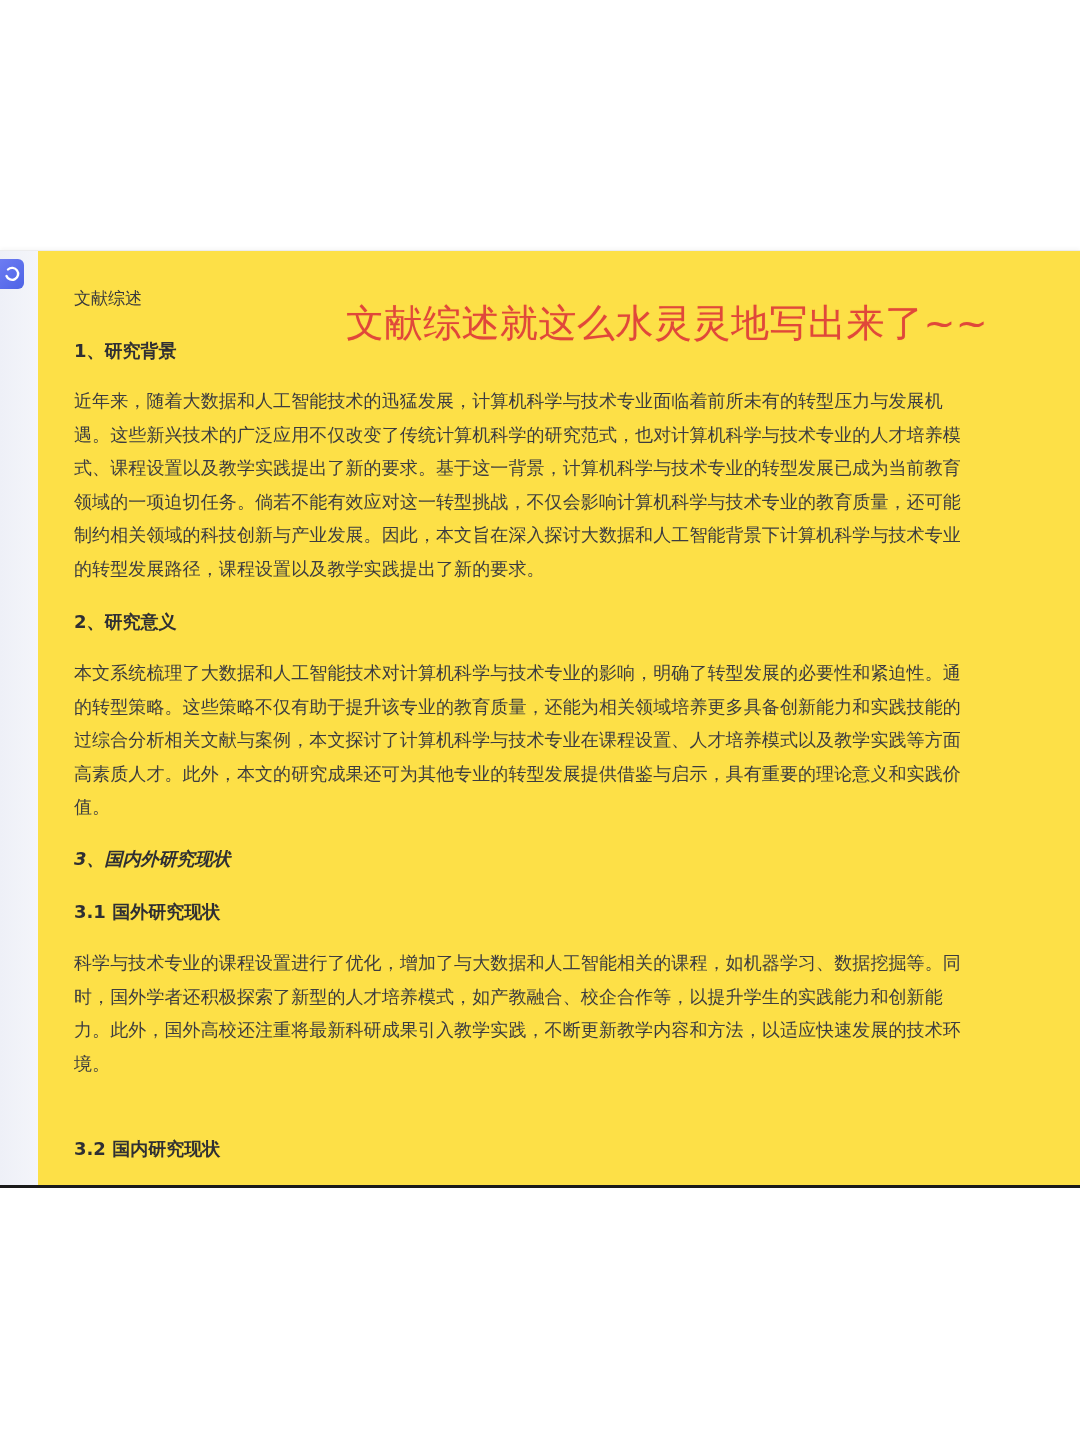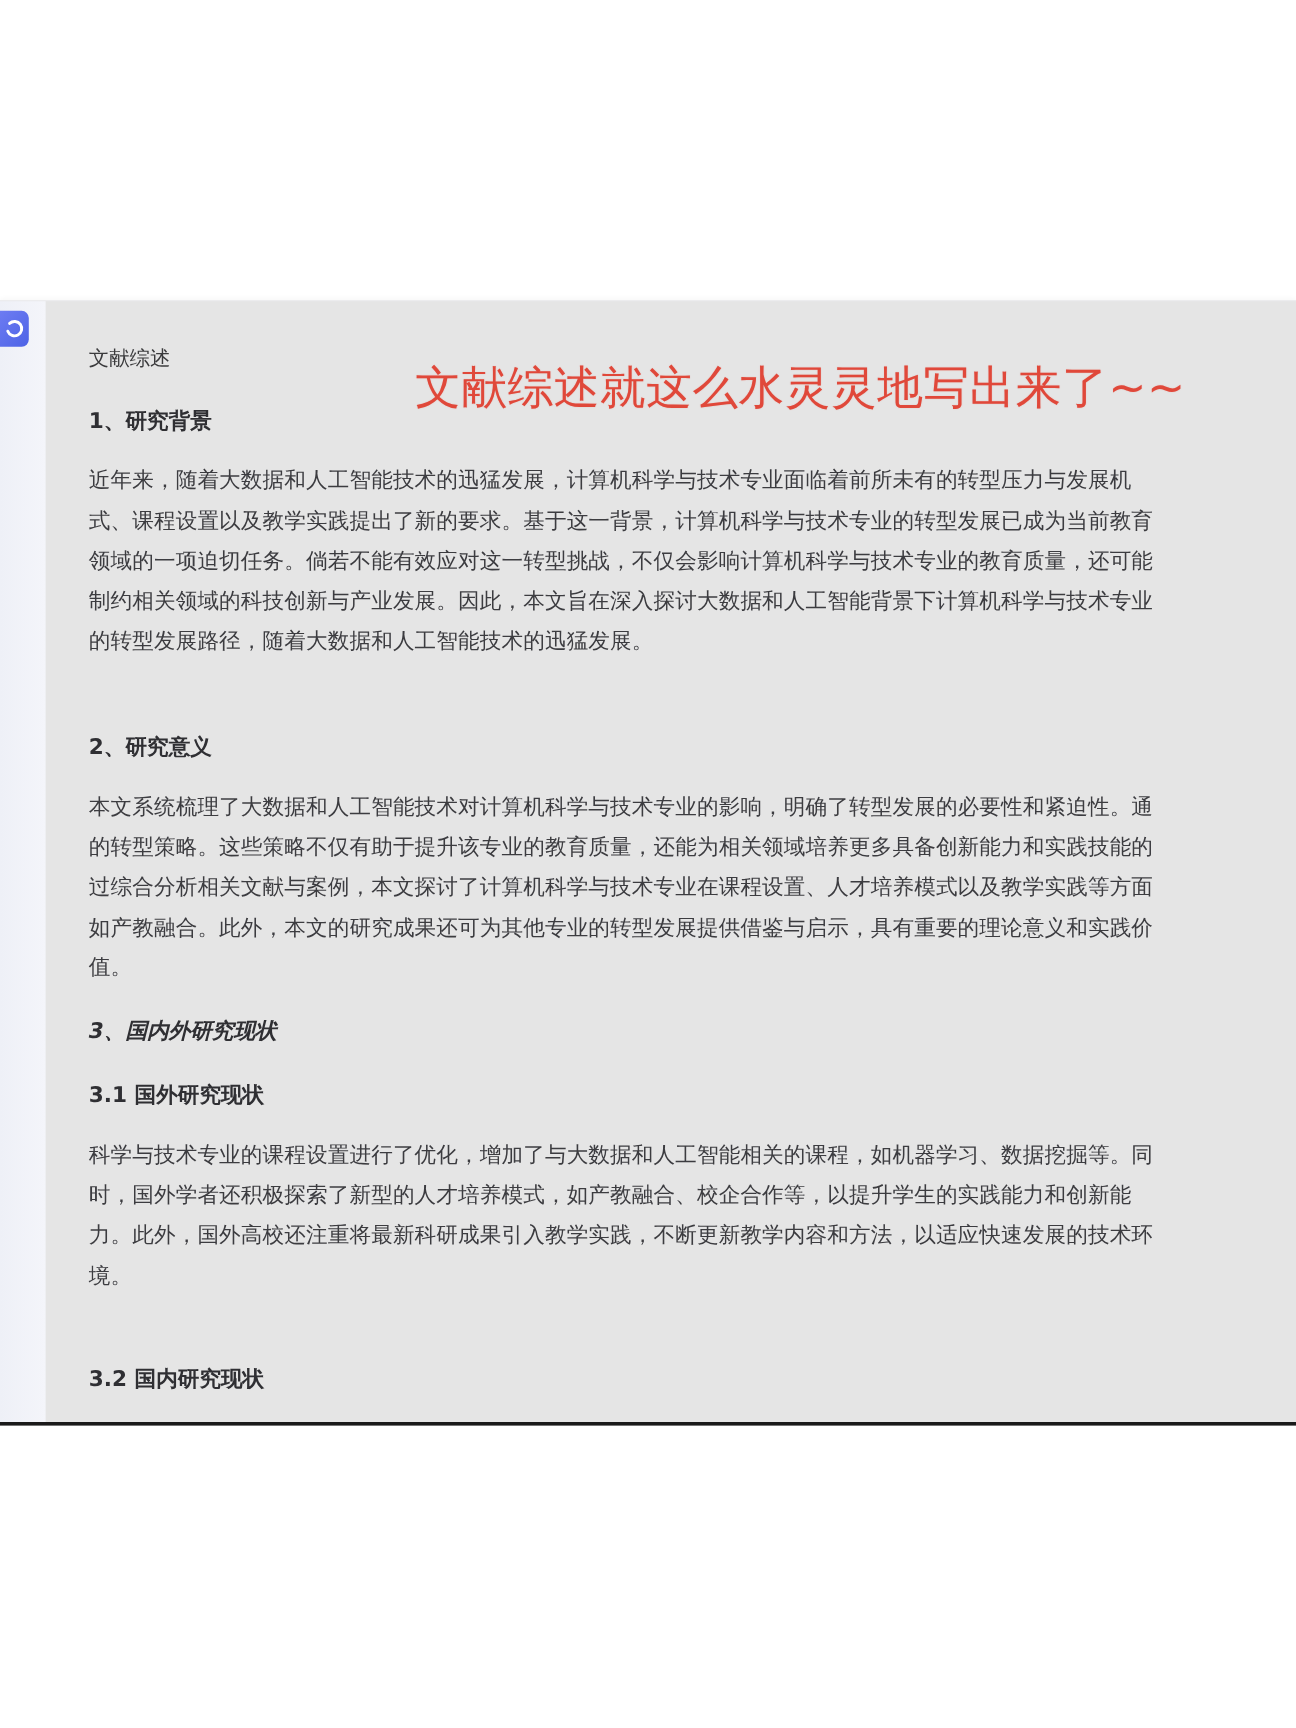--- a/index.html
+++ b/index.html
@@ -14,21 +14,21 @@
       position: relative;
       font-family: "DejaVu Sans", "Liberation Sans", sans-serif;
       color: #3a3a3c;
     }
     .screenshot-frame {
       position: absolute;
       left: 0;
       top: 250px;
       width: 1080px;
       height: 935px;
-      background: #e5e5e5;
+      background: #fde047;
       border-top: 1px solid #ececee;
       box-shadow: 0 -2px 4px rgba(0,0,0,0.03);
     }
     .bottom-rule {
       position: absolute;
       left: 0;
       top: 1185px;
       width: 1080px;
       height: 3px;
       background: #1a1a1a;
@@ -114,32 +114,33 @@
     </div>
   </div>
 
   <div class="content">
     <div class="doc-title">文献综述</div>
     <div class="overlay-caption">文献综述就这么水灵灵地写出来了~~</div>
 
     <div class="heading" style="top:88px;">1、研究背景</div>
     <div class="para" style="top:133px;">
       <span class="line">近年来，随着大数据和人工智能技术的迅猛发展，计算机科学与技术专业面临着前所未有的转型压力与发展机</span>
+      <span class="line">遇。这些新兴技术的广泛应用不仅改变了传统计算机科学的研究范式，也对计算机科学与技术专业的人才培养模</span>
       <span class="line">式、课程设置以及教学实践提出了新的要求。基于这一背景，计算机科学与技术专业的转型发展已成为当前教育</span>
       <span class="line">领域的一项迫切任务。倘若不能有效应对这一转型挑战，不仅会影响计算机科学与技术专业的教育质量，还可能</span>
       <span class="line">制约相关领域的科技创新与产业发展。因此，本文旨在深入探讨大数据和人工智能背景下计算机科学与技术专业</span>
-      <span class="line">的转型发展路径，随着大数据和人工智能技术的迅猛发展。</span>
+      <span class="line">的转型发展路径，课程设置以及教学实践提出了新的要求。</span>
     </div>
 
     <div class="heading" style="top:359px;">2、研究意义</div>
     <div class="para" style="top:405px;">
       <span class="line">本文系统梳理了大数据和人工智能技术对计算机科学与技术专业的影响，明确了转型发展的必要性和紧迫性。通</span>
       <span class="line">的转型策略。这些策略不仅有助于提升该专业的教育质量，还能为相关领域培养更多具备创新能力和实践技能的</span>
       <span class="line">过综合分析相关文献与案例，本文探讨了计算机科学与技术专业在课程设置、人才培养模式以及教学实践等方面</span>
-      <span class="line">如产教融合。此外，本文的研究成果还可为其他专业的转型发展提供借鉴与启示，具有重要的理论意义和实践价</span>
+      <span class="line">高素质人才。此外，本文的研究成果还可为其他专业的转型发展提供借鉴与启示，具有重要的理论意义和实践价</span>
       <span class="line">值。</span>
     </div>
 
     <div class="heading" style="top:596px;font-style:italic;">3、国内外研究现状</div>
 
     <div class="heading" style="top:649px;">3.1 国外研究现状</div>
     <div class="para" style="top:695px;">
       <span class="line">科学与技术专业的课程设置进行了优化，增加了与大数据和人工智能相关的课程，如机器学习、数据挖掘等。同</span>
       <span class="line">时，国外学者还积极探索了新型的人才培养模式，如产教融合、校企合作等，以提升学生的实践能力和创新能</span>
       <span class="line">力。此外，国外高校还注重将最新科研成果引入教学实践，不断更新教学内容和方法，以适应快速发展的技术环</span>

